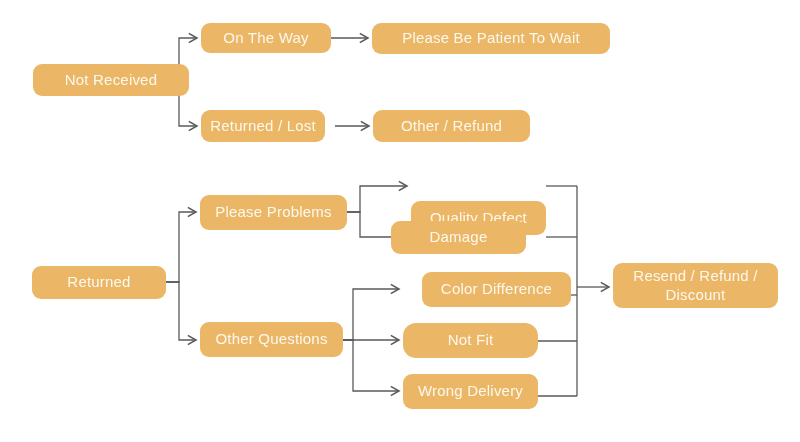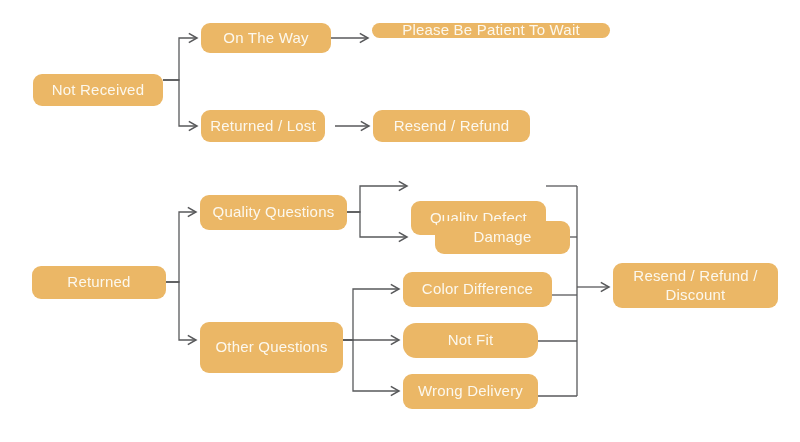--- a/index.html
+++ b/index.html
@@ -60,41 +60,41 @@
       <polyline points="546,186 577,186"></polyline>
       <polyline points="546,237 577,237"></polyline>
       <polyline points="552,295 577,295"></polyline>
       <polyline points="538,341 577,341"></polyline>
       <polyline points="538,396 577,396"></polyline>
       <polyline points="577,186 577,396"></polyline>
       <polyline points="577,287 609,287" marker-end="url(#arrow)"></polyline>
     </g>
   </svg>
 
-  <div class="node" style="left:33px; top:64px; width:130px; height:32px;margin-top:10px;">Not Received</div>
+  <div class="node" style="left:33px; top:64px; width:156px; height:32px;">Not Received</div>
 
   <div class="node" style="left:201px; top:23px; width:130px; height:30px;">On The Way</div>
 
-  <div class="node" style="left:372px; top:23px; width:238px; height:15px;">Please Be Patient To Wait</div>
+  <div class="node" style="left:372px; top:23px; width:238px; height:31px;">Please Be Patient To Wait</div>
 
   <div class="node" style="left:201px; top:110px; width:124px; height:32px;">Returned / Lost</div>
 
-  <div class="node" style="left:373px; top:110px; width:157px; height:32px;">Resend / Refund</div>
+  <div class="node" style="left:373px; top:110px; width:157px; height:32px;">Other / Refund</div>
 
   <div class="node" style="left:32px; top:266px; width:134px; height:33px;">Returned</div>
 
-  <div class="node" style="left:200px; top:195px; width:147px; height:35px;">Quality Questions</div>
+  <div class="node" style="left:200px; top:195px; width:147px; height:35px;">Please Problems</div>
 
-  <div class="node" style="left:200px; top:322px; width:143px; height:51px;text-align:right;">Other Questions</div>
+  <div class="node" style="left:200px; top:322px; width:143px; height:35px;text-align:right;">Other Questions</div>
 
   <div class="node" style="left:411px; top:169px; width:135px; height:34px;margin-top:32px;">Quality Defect</div>
 
-  <div class="node" style="left:435px; top:221px; width:135px; height:33px;">Damage</div>
+  <div class="node" style="left:391px; top:221px; width:135px; height:33px;">Damage</div>
 
-  <div class="node" style="left:403px; top:272px; width:149px; height:35px;">Color Difference</div>
+  <div class="node" style="left:422px; top:272px; width:149px; height:35px;">Color Difference</div>
 
   <div class="node" style="left:403px; top:323px; width:135px; height:35px;border-radius:13px;">Not Fit</div>
 
   <div class="node" style="left:403px; top:374px; width:135px; height:35px;">Wrong Delivery</div>
 
   <div class="node" style="left:613px; top:263px; width:165px; height:45px;">Resend / Refund / Discount</div>
 
 </div>
 
 </body></html>

